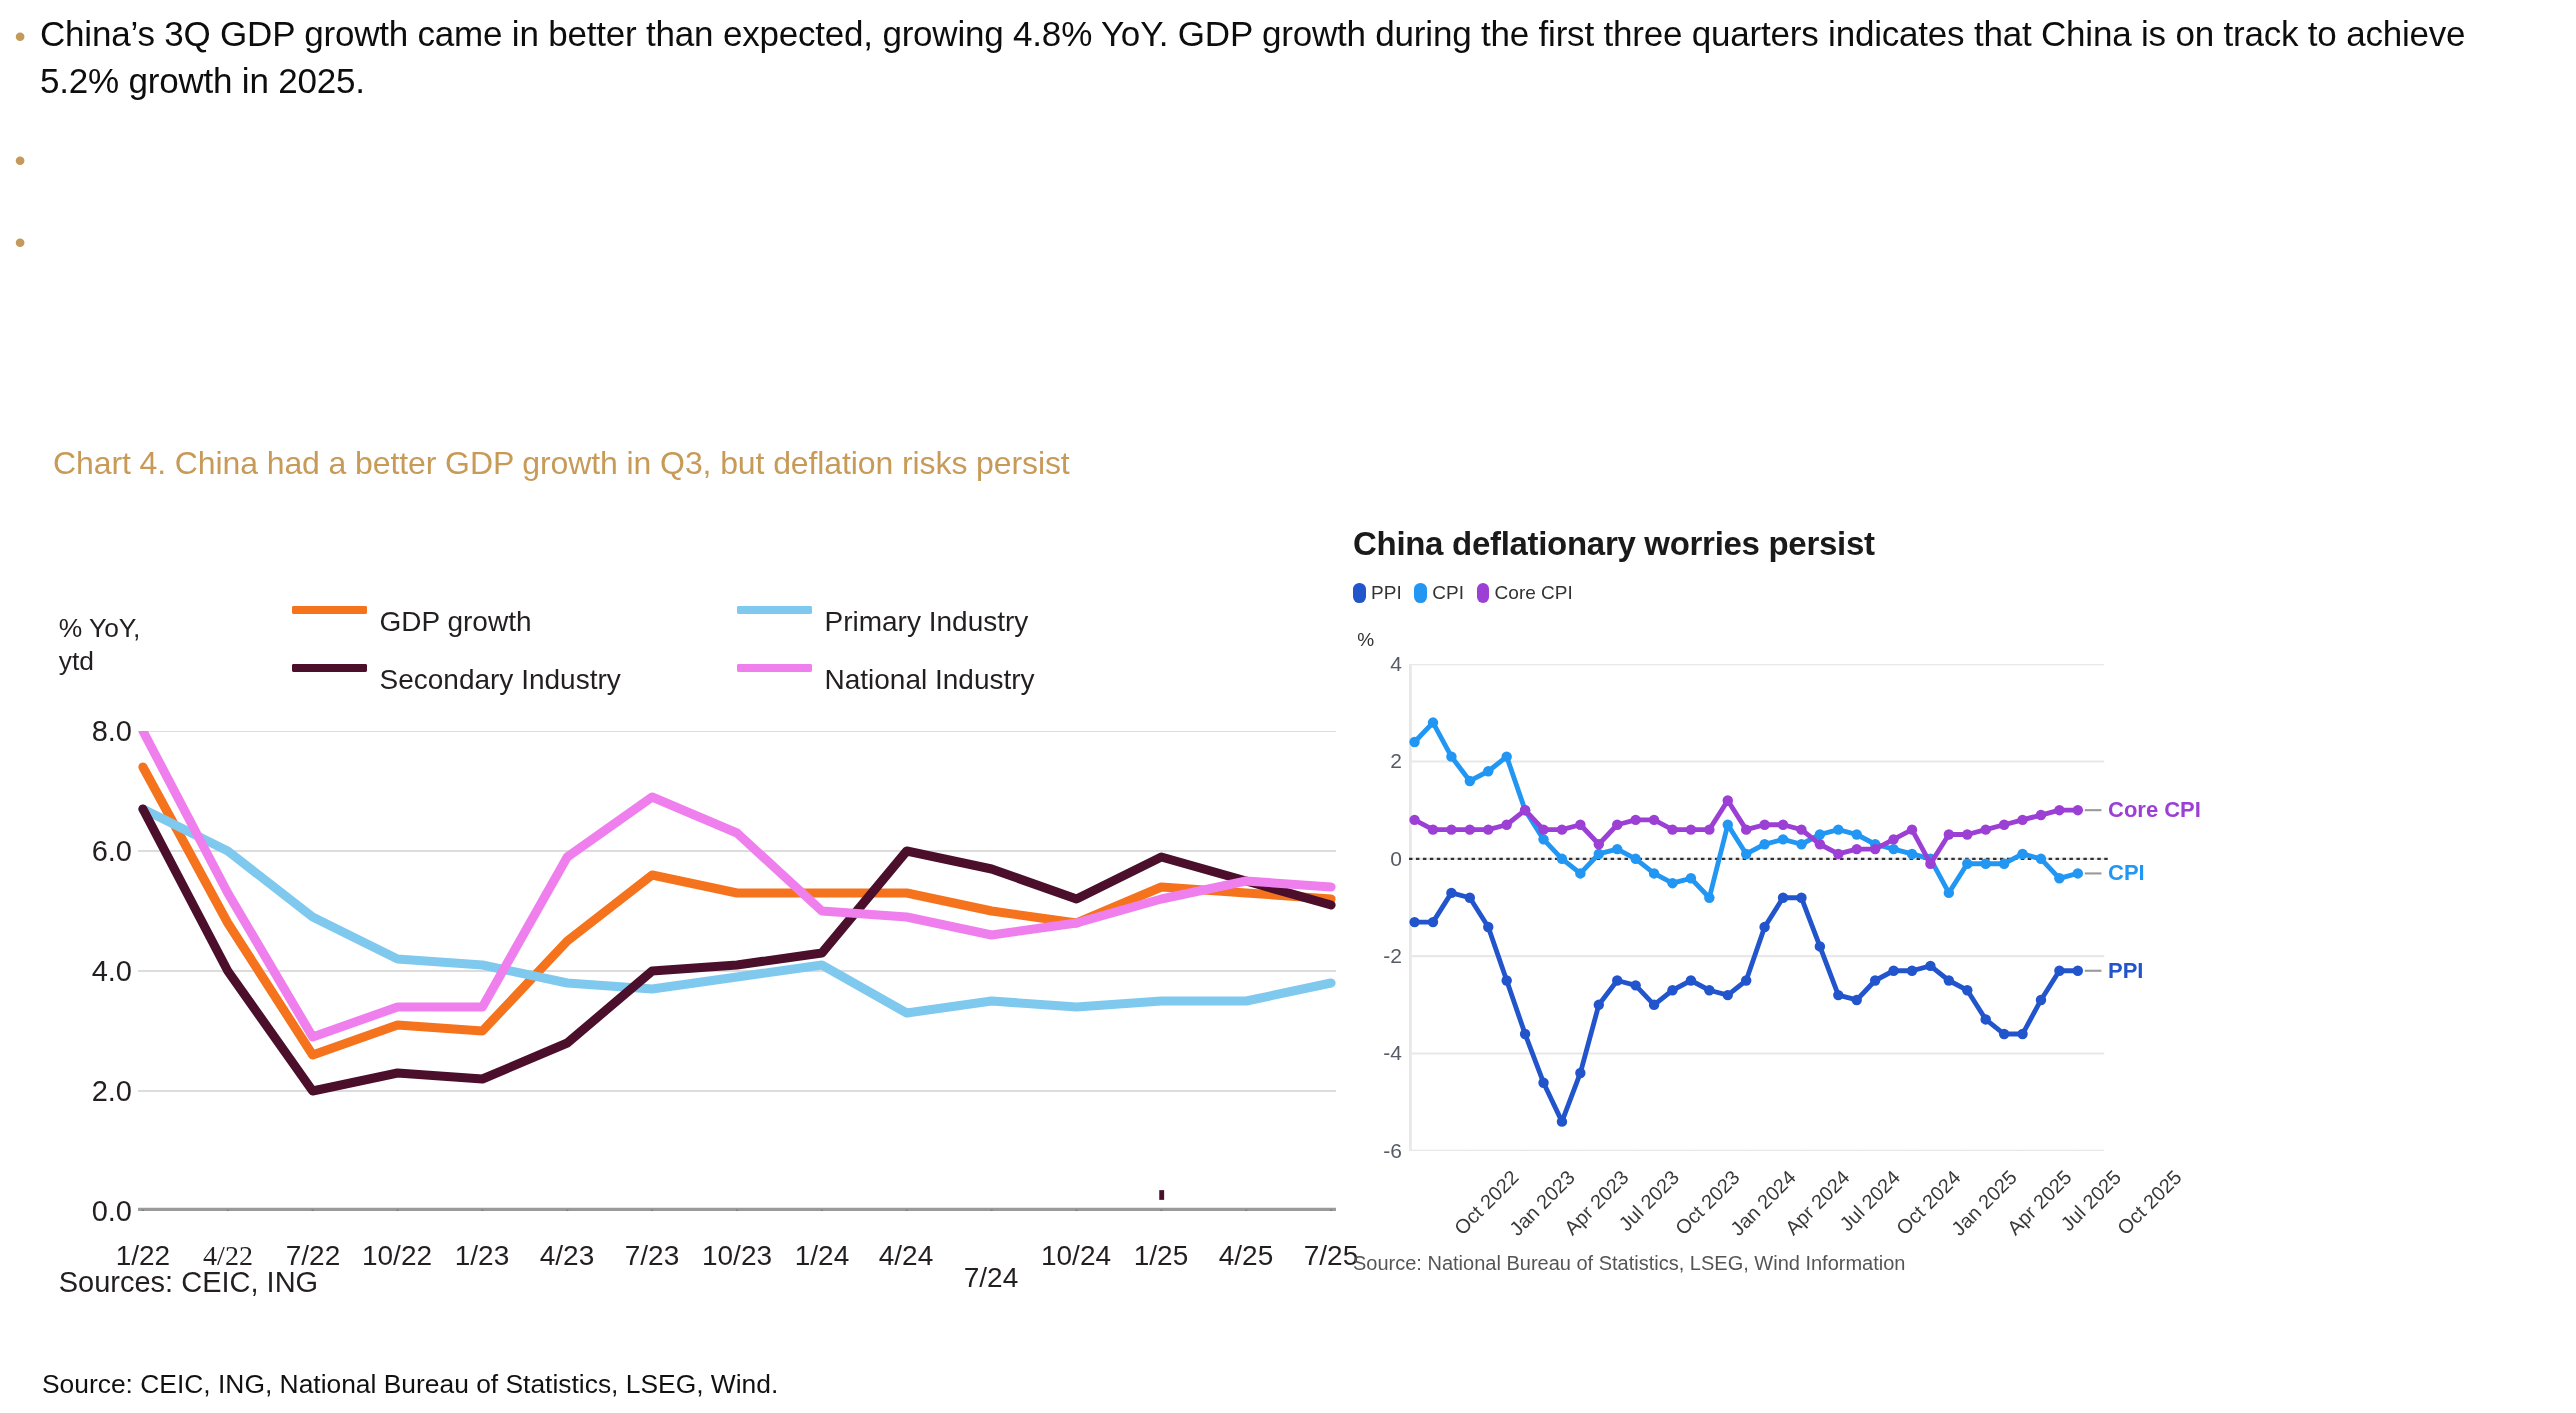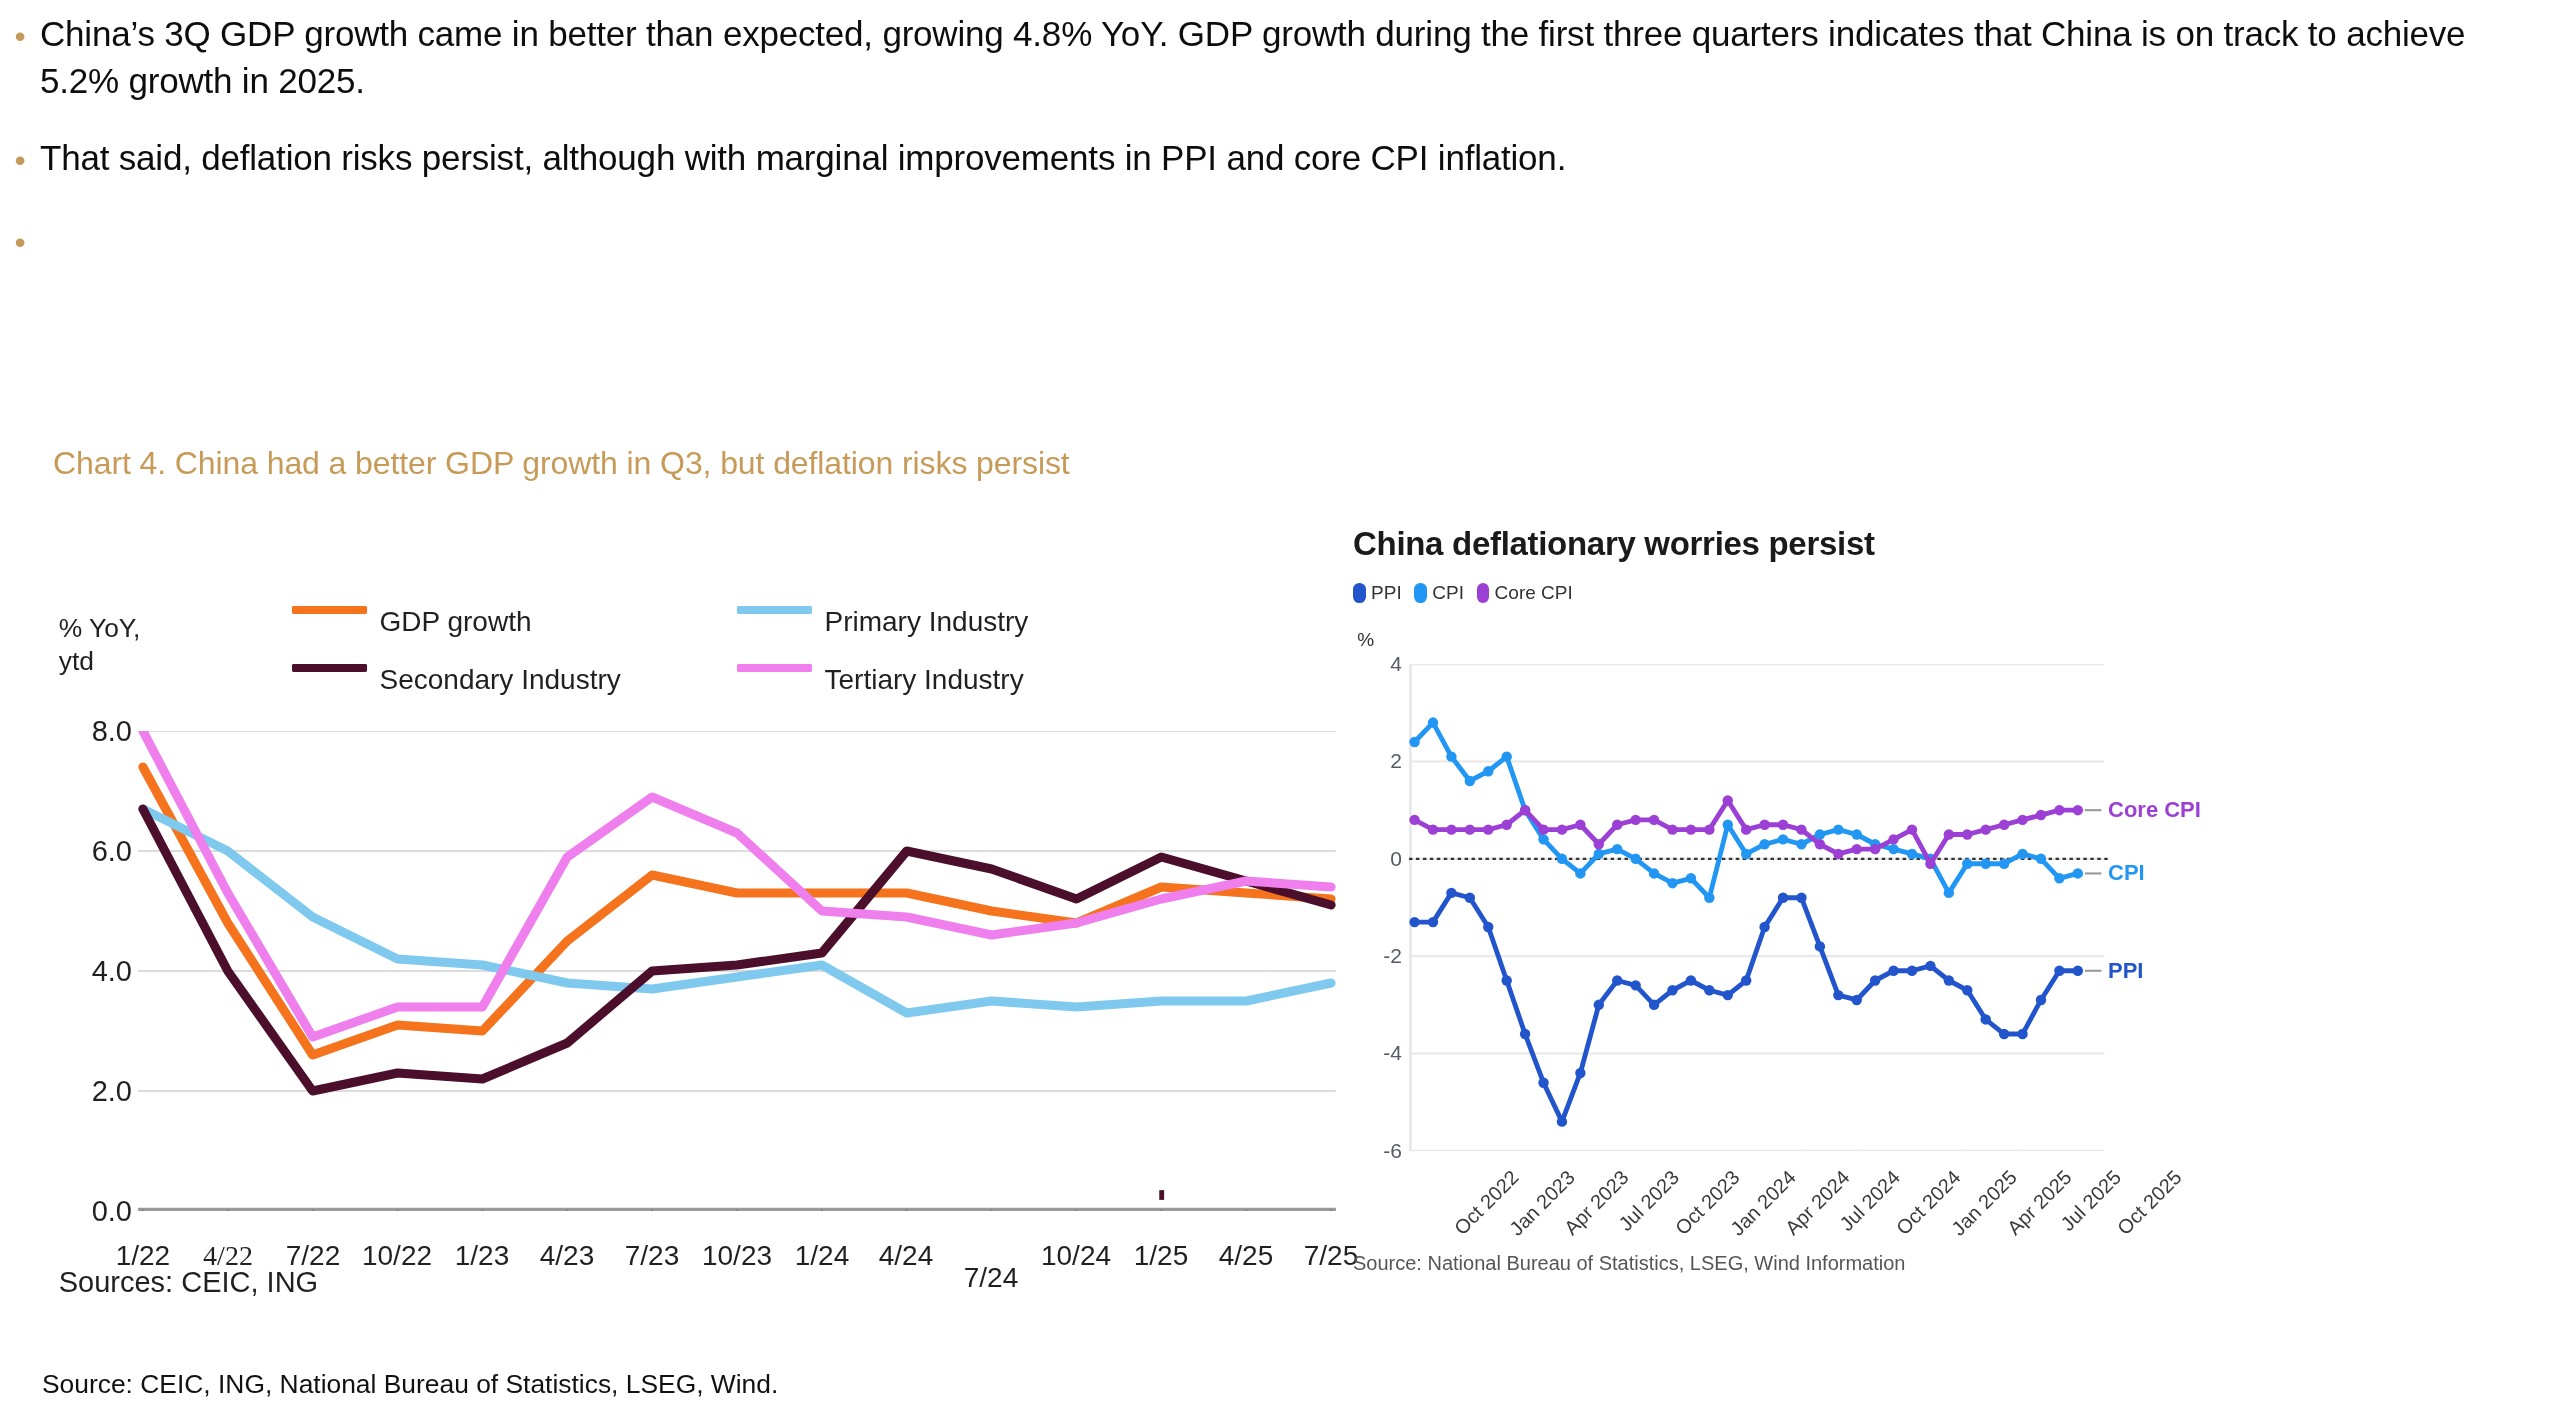--- a/index.html
+++ b/index.html
@@ -282,21 +282,20 @@
 </head>
 <body>
 
 <div id="bullets">
   <div class="bullet-row">
     <div class="bullet-dot">•</div>
     <div class="bullet-text">China’s 3Q GDP growth came in better than expected, growing 4.8% YoY. GDP growth during the first three quarters indicates that China is on track to achieve 5.2% growth in 2025.</div>
   </div>
   <div class="bullet-row">
     <div class="bullet-dot">•</div>
-    <div class="bullet-text"> That said, deflation risks persist, although with marginal improvements in PPI and core CPI inflation.</div>
   </div>
   <div class="bullet-row">
     <div class="bullet-dot">•</div>
   </div>
 </div>
 
 <div id="chart-caption">Chart 4. China had a better GDP growth in Q3, but deflation risks persist</div>
 
 <div id="left-chart">
   <div id="left-axis-title">% YoY, ytd</div>
@@ -309,21 +308,21 @@
     <div class="lg-item">
       <span class="lg-swatch" style="background:#7FC9EF"></span>
       <span class="lg-label">Primary Industry</span>
     </div>
     <div class="lg-item">
       <span class="lg-swatch" style="background:#4B0F2B"></span>
       <span class="lg-label">Secondary Industry</span>
     </div>
     <div class="lg-item">
       <span class="lg-swatch" style="background:#F07FEE"></span>
-      <span class="lg-label">Tertiary Industry</span>
+      <span class="lg-label">National Industry</span>
     </div>
   </div>
 
   <div id="left-plot-wrap">
     <div id="left-ylabels">
         <div style="top: 480px;">0.0</div>
         <div style="top: 360px;">2.0</div>
         <div style="top: 240px;">4.0</div>
         <div style="top: 120px; margin-left: 48px;">6.0</div>
         <div style="top: 0px;">8.0</div>

